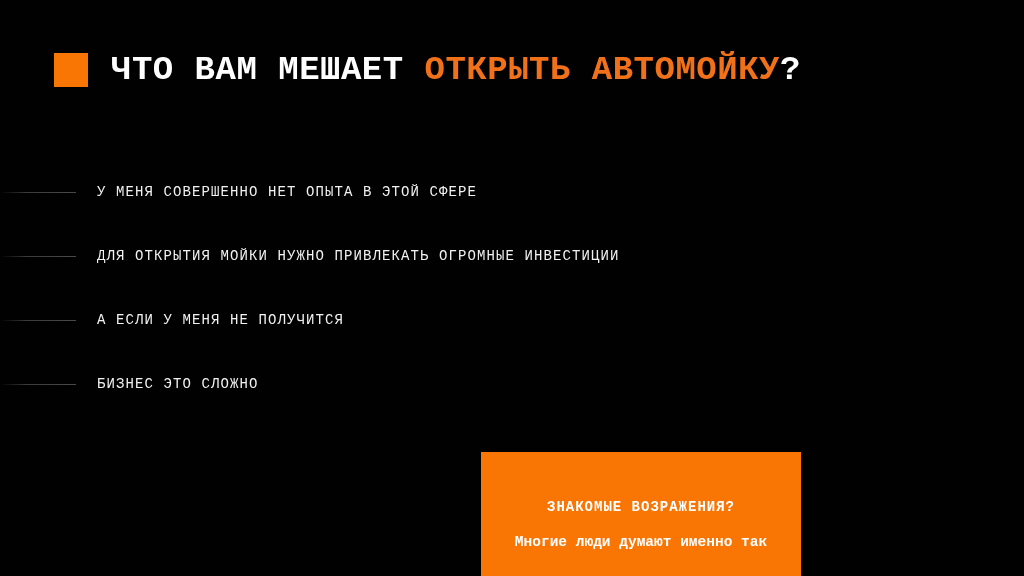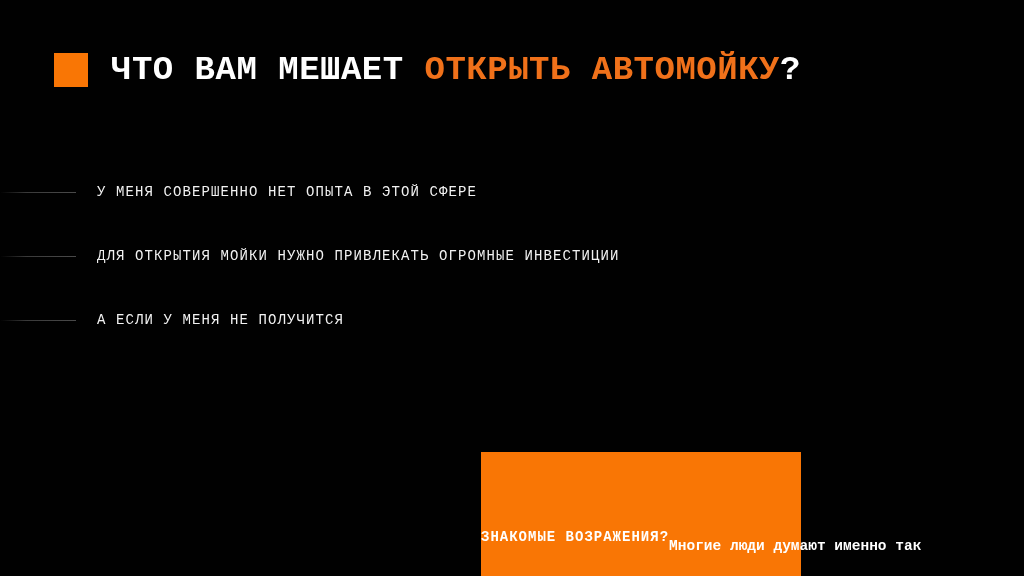--- a/index.html
+++ b/index.html
@@ -87,21 +87,21 @@
   
   .callout {
     position: absolute;
     left: 481px;
     top: 452px;
     width: 320px;
     height: 124px;
     background: #F97605;
     box-sizing: border-box;
     display: flex;
-    flex-direction: row;
+    flex-direction: column;
     align-items: center;
     justify-content: flex-start;
     padding-top: 47px;
   }
   .callout-title {
     color: #FFFFFF;
     font-size: 14px;
     font-weight: bold;
     letter-spacing: 1px;
     line-height: 1.15;
@@ -138,20 +138,24 @@
     <div class="bullet">
       <div class="bullet-rule"></div>
       <div class="bullet-label">ДЛЯ ОТКРЫТИЯ МОЙКИ НУЖНО ПРИВЛЕКАТЬ ОГРОМНЫЕ ИНВЕСТИЦИИ</div>
     </div>
 
     <div class="bullet">
       <div class="bullet-rule"></div>
       <div class="bullet-label">А ЕСЛИ У МЕНЯ НЕ ПОЛУЧИТСЯ</div>
     </div>
 
+    <div class="bullet">
+      <div class="bullet-rule"></div>
+      <div class="bullet-label">БИЗНЕС ЭТО СЛОЖНО</div>
+    </div>
 
   </div>
 
   <div class="callout">
     <div class="callout-title">ЗНАКОМЫЕ ВОЗРАЖЕНИЯ?</div>
     <div class="callout-sub">Многие люди думают именно так</div>
   </div>
 
 </div>
 

